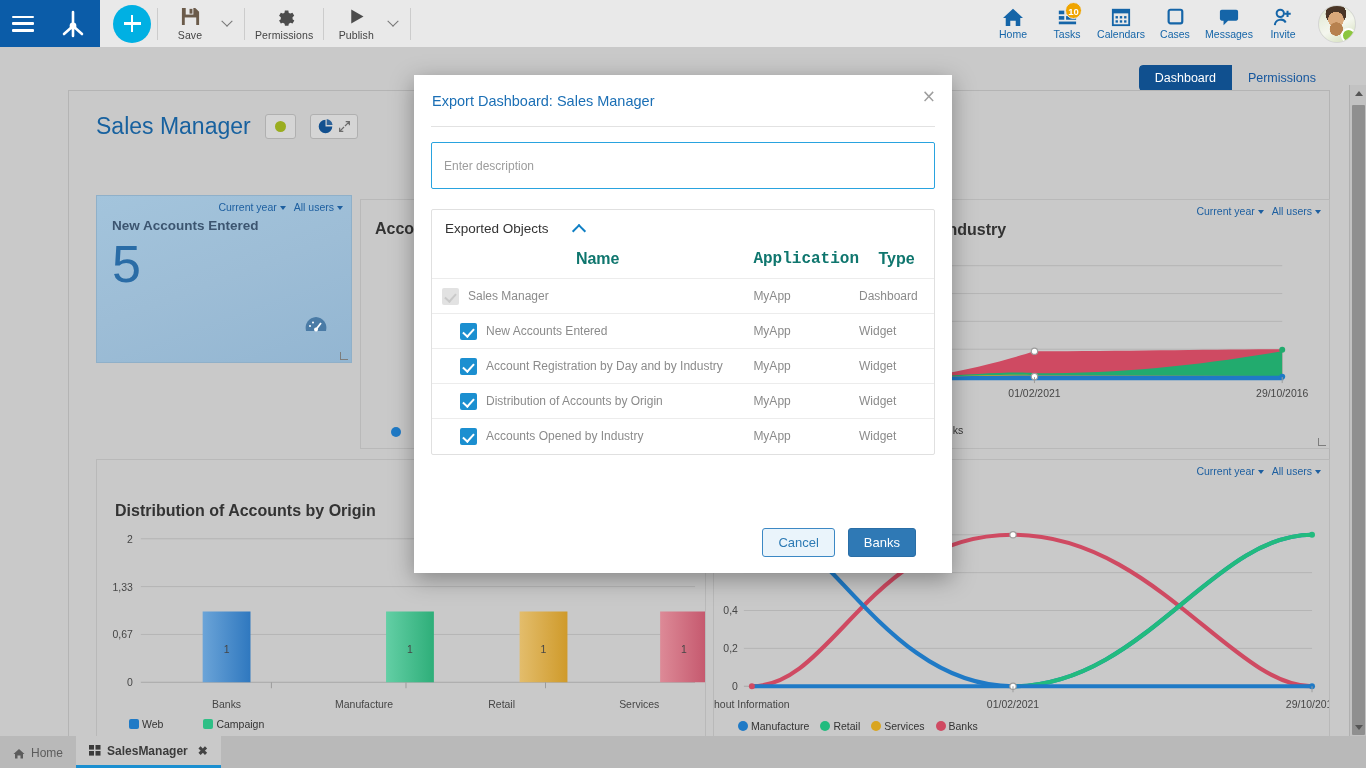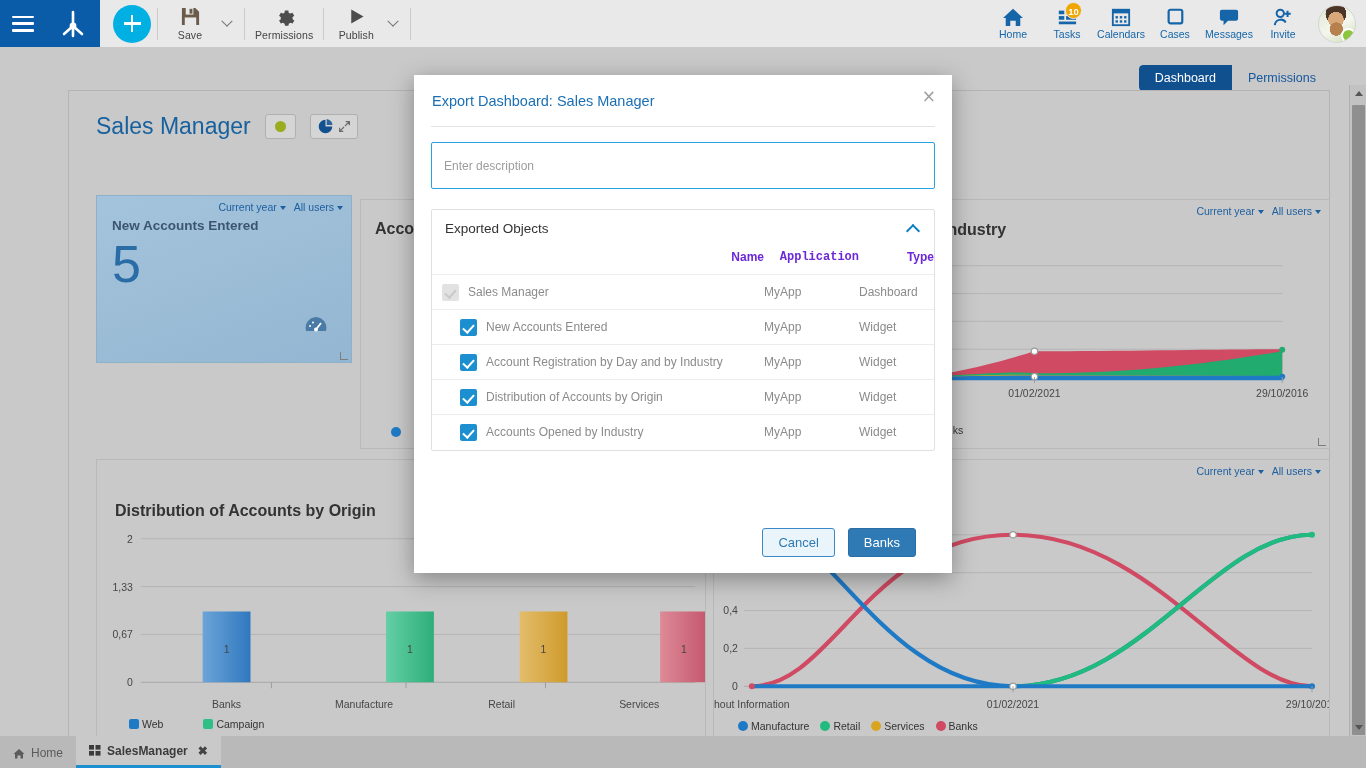--- a/index.html
+++ b/index.html
@@ -149,33 +149,33 @@
   }
   .modal-sep { height: 1px; background: #e2e2e2; margin: 0 17px; }
   .desc-box {
     margin: 15px 17px 0 17px; height: 47px; border: 1px solid #29a3df; border-radius: 2px;
     display: flex; align-items: center; padding: 0 12px;
   }
   .desc-box .ph { font-size: 12px; color: #9d9d9d; }
 
   .exp-card { margin: 20px 17px 0 17px; border: 1px solid #e0e0e0; border-radius: 2px; background: #fff; }
   .exp-card-head {
-    height: 36px; display: flex; align-items: center; justify-content: space-between;
+    height: 36px; display: flex; align-items: center; 
     padding: 0 14px 0 13px;
     gap: 24px;
   }
   .exp-card-head .t { font-size: 13.5px; color: #333; }
   .chev-up { width: 13px; height: 13px; position: relative; cursor: pointer; }
   .chev-up::after {
     content: ""; position: absolute; left: 1px; top: 4px; width: 8px; height: 8px;
     border-left: 2.2px solid #0f7fc4; border-top: 2.2px solid #0f7fc4; transform: rotate(45deg);
   }
   .tbl { width: 100%; border-collapse: collapse; }
   .tbl th {
-    text-align: right; font-size: 12px; color: #6d28d9; font-weight: bold;
+    text-align: center; font-size: 16px; color: #0f766e; font-weight: bold;
     padding: 4px 0 10px 0;
   }
   .tbl td { font-size: 12px; color: #8b8b8b; padding: 0; height: 35px; border-top: 1px solid #ececec; vertical-align: middle; }
   .col-name { padding-left: 10px !important; }
   .col-app  { width: 95px; font-family: Liberation Mono, monospace; }
   .col-type { width: 75px; }
   th.col-name { padding-left: 10px; }
 
   .cb {
     width: 17px; height: 17px; border-radius: 2px; display: inline-block; vertical-align: middle;

